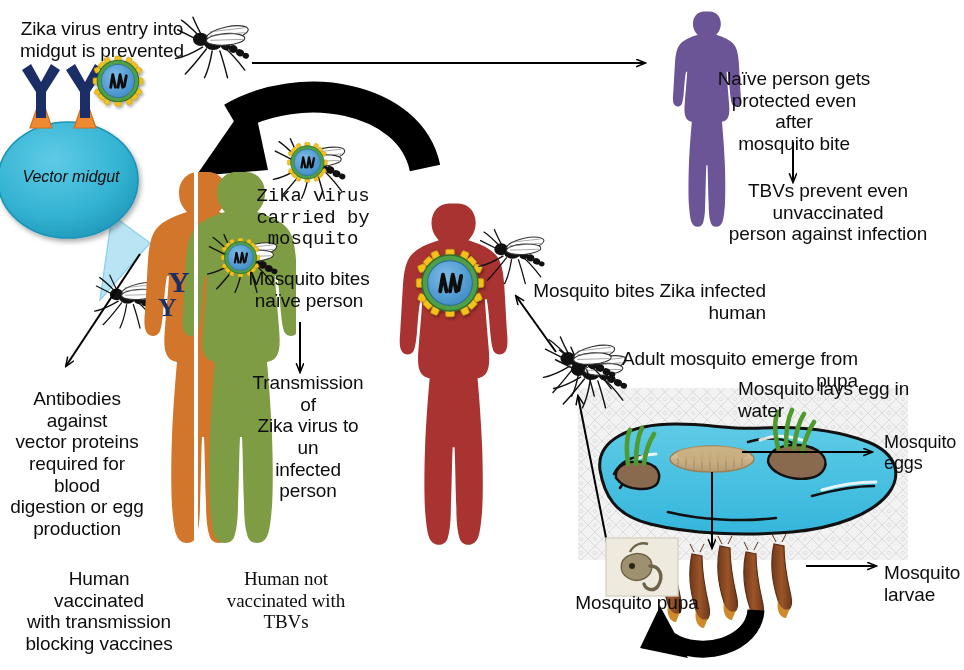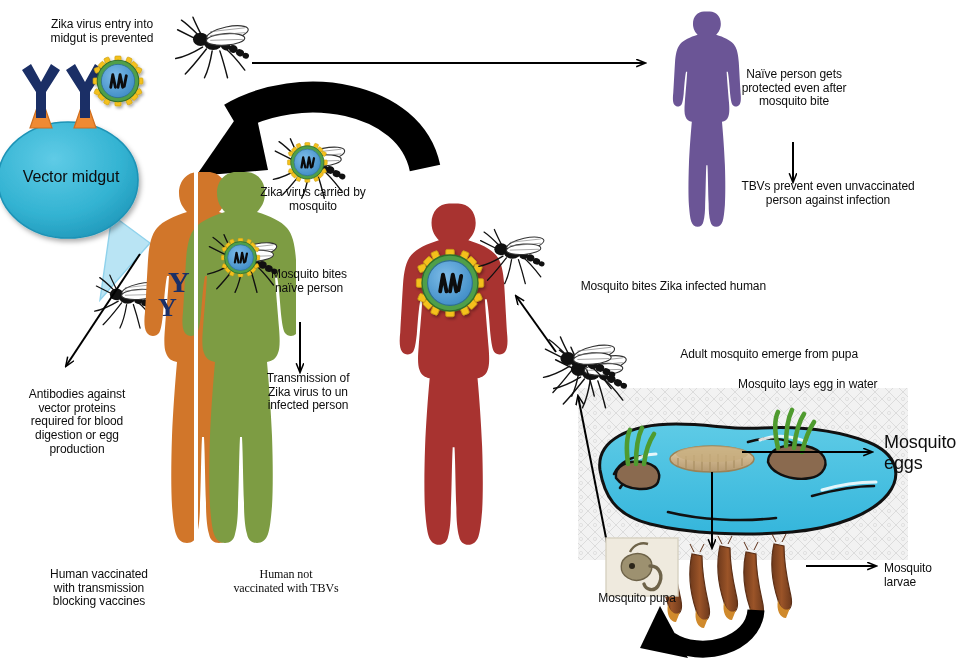--- a/index.html
+++ b/index.html
@@ -1,21 +1,21 @@
 <!DOCTYPE html>
 <html><head>
 <meta charset="utf-8">
 <title>Zika TBV Transmission Diagram</title>
 <style>
   html,body{margin:0;padding:0;background:#ffffff;}
   body{width:964px;height:670px;position:relative;overflow:hidden;
        font-family:"Liberation Sans","DejaVu Sans",sans-serif;color:#111;}
   #stage{position:absolute;left:0;top:0;width:964px;height:670px;background:#fff;}
   .lbl{position:absolute;text-align:center;line-height:1.14;color:#0d0d0d;
-       font-size:12px;font-weight:400;letter-spacing:-0.1px;white-space:pre-line;}
+       font-size:19px;font-weight:400;letter-spacing:-0.1px;white-space:pre-line;}
   .lbl.big{font-size:18px;}
   svg.layer{position:absolute;left:0;top:0;width:964px;height:670px;overflow:visible;}
   svg.layer{pointer-events:none;}
 </style>
 </head>
 <body>
 
 <div id="stage">
 
 <svg class="layer" viewBox="0 0 964 670">
@@ -338,31 +338,31 @@
 
   <g>
     <path d="M756 610 C754 646 700 660 670 640" fill="none" stroke="#000" stroke-width="17" stroke-linecap="butt"></path>
     <path d="M688 658 L660 606 L640 648 Z" fill="#000"></path>
   </g>
 </svg>
 
 <div class="lbl" style="left:14px;top:18px;width:176px;">Zika virus entry into
 midgut is prevented</div>
 
-<div class="lbl" style="left:8px;top:168px;width:126px;font-size:16px;">Vector midgut</div>
+<div class="lbl" style="left:8px;top:168px;width:126px;font-size:16px;font-style:italic;">Vector midgut</div>
 
 
 <div class="lbl" style="left:712px;top:68px;width:164px;">Naïve person gets
 protected even after
 mosquito bite</div>
 
 <div class="lbl" style="left:694px;top:180px;width:268px;">TBVs prevent even unvaccinated
 person against infection</div>
 
-<div class="lbl" style="left:238px;top:186px;width:150px;">Zika virus carried by
+<div class="lbl" style="left:238px;top:186px;width:150px;font-family:Liberation Mono, monospace;">Zika virus carried by
 mosquito</div>
 
 <div class="lbl" style="left:248px;top:268px;width:122px;">Mosquito bites
 naïve person</div>
 
 <div class="lbl" style="left:246px;top:372px;width:124px;">Transmission of
 Zika virus to un
 infected person</div>
 
 <div class="lbl" style="left:6px;top:388px;width:142px;">Antibodies against

